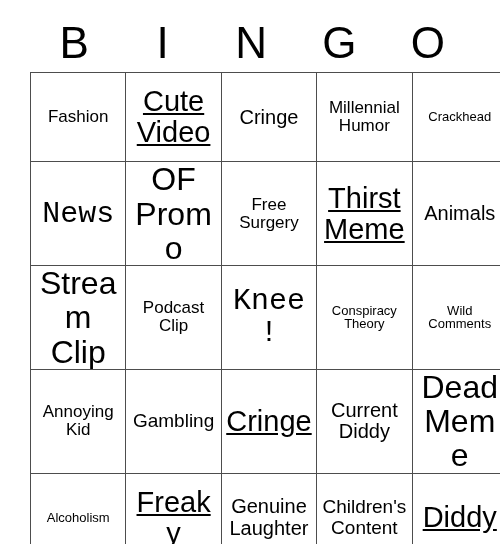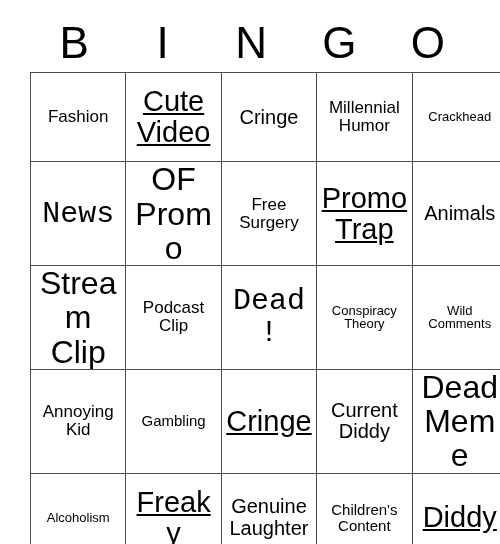--- a/index.html
+++ b/index.html
@@ -59,21 +59,21 @@
   }
   .cell-text {
     display: block;
     width: 100%;
     line-height: 1.07;
     word-wrap: break-word;
   }
 
   
   .fs-xs   { font-size: 13px; }
-  .fs-sm   { font-size: 15px; }
+  .fs-sm   { font-size: 19px; }
   .fs-md   { font-size: 17px; }
   .fs-lg   { font-size: 20px; }
   .fs-xl   { font-size: 32px; }
   .fs-xxl  { font-size: 29px; text-decoration: underline; }
   .fs-huge { font-size: 30px; font-family: Liberation Mono, monospace; }
 </style>
 </head>
 <body>
 
 <div id="card">
@@ -109,35 +109,35 @@
           <td>
             <span class="cell-text fs-huge">News</span>
           </td>
           <td>
             <span class="cell-text fs-xl">OF Promo</span>
           </td>
           <td>
             <span class="cell-text fs-md">Free Surgery</span>
           </td>
           <td>
-            <span class="cell-text fs-xxl">Promo Trap</span>
+            <span class="cell-text fs-xxl">Thirst Meme</span>
           </td>
           <td>
             <span class="cell-text fs-lg">Animals</span>
           </td>
         </tr>
         <tr>
           <td>
             <span class="cell-text fs-xl">Stream Clip</span>
           </td>
           <td>
             <span class="cell-text fs-md">Podcast Clip</span>
           </td>
           <td>
-            <span class="cell-text fs-huge">Dead!</span>
+            <span class="cell-text fs-huge">Knee!</span>
           </td>
           <td>
             <span class="cell-text fs-xs">Conspiracy Theory</span>
           </td>
           <td>
             <span class="cell-text fs-xs">Wild Comments</span>
           </td>
         </tr>
         <tr>
           <td>

